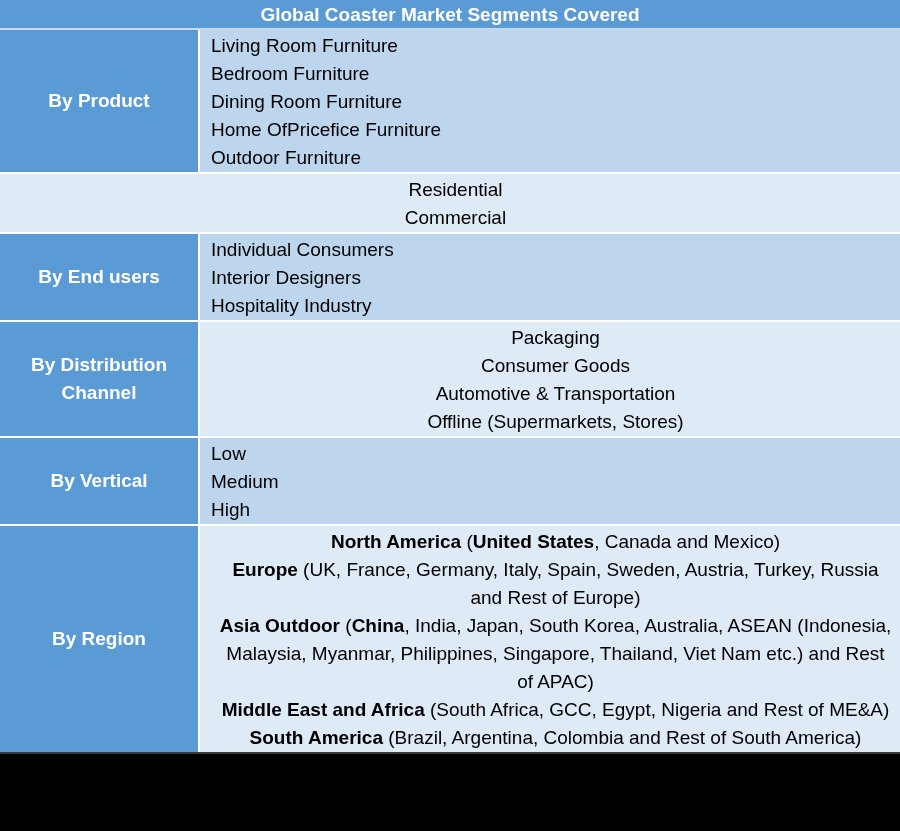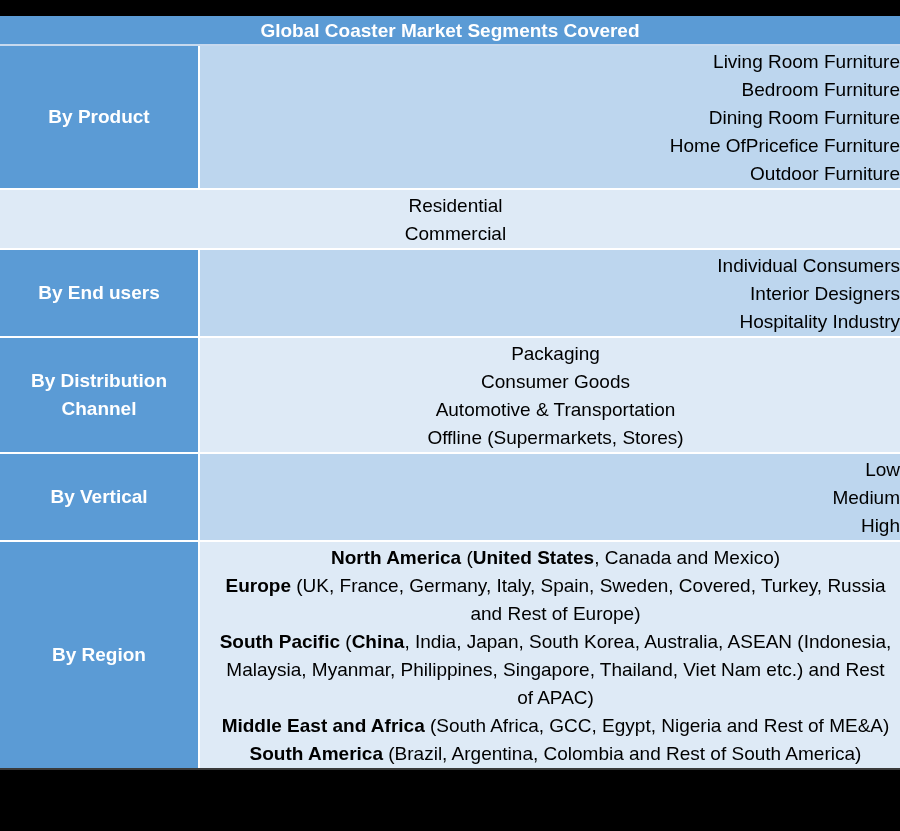--- a/index.html
+++ b/index.html
@@ -1,21 +1,21 @@
 <!DOCTYPE html>
 <html><head>
   <meta charset="utf-8">
   <style>
     html, body { margin: 0; padding: 0; }
     body {
       width: 900px; height: 831px; background: #000000; overflow: hidden;
       font-family: "Liberation Sans", "DejaVu Sans", sans-serif;
     }
     .table {
-      position: absolute; left: 0; top: 16px; width: 748px;
+      position: absolute; left: 0; top: 0; width: 748px;
     }
     .title-row {
       height: 30px; background: #5b9bd5; color: #ffffff;
       font-weight: bold; font-size: 19px; text-align: center;
       line-height: 30px; border-bottom: 2px solid #c7d9ee;
       box-sizing: border-box; width: 900px;
     }
     .seg-row {
       display: flex; width: 900px; border-bottom: 2px solid #ffffff;
       box-sizing: border-box;
@@ -25,21 +25,21 @@
       width: 200px; flex: 0 0 200px; background: #5b9bd5; color: #ffffff;
       font-weight: bold; font-size: 19px; display: flex; align-items: center;
       justify-content: center; text-align: center; line-height: 28px;
       border-right: 2px solid #ffffff; box-sizing: border-box;
       padding: 0 6px;
     }
     .seg-items {
       flex: 1; padding: 2px 0 0 11px; font-size: 19px; color: #000;
       line-height: 28px; white-space: nowrap; overflow: hidden;
     }
-    .dark .seg-items { background: #bdd6ee; text-align: right; }
+    .dark .seg-items { background: #bdd6ee; }
     .light .seg-items { background: #deeaf6; text-align: center; }
     .item { display: block; height: 28px; }
     .b { font-weight: bold; }
   </style>
 </head>
 <body>
 
 <div class="table">
   <div class="title-row">Global Coaster Market Segments Covered</div>
 
@@ -86,22 +86,22 @@
       <span class="item">Low</span>
       <span class="item">Medium</span>
       <span class="item">High</span>
     </div>
   </div>
 
   <div class="seg-row light last">
     <div class="seg-label">By Region</div>
     <div class="seg-items">
       <span class="item"><span class="b">North America</span><span> (</span><span class="b">United States</span><span>, Canada and Mexico)</span></span>
-      <span class="item"><span class="b">Europe</span><span> (UK, France, Germany, Italy, Spain, Sweden, Covered, Turkey, Russia</span></span>
+      <span class="item"><span class="b">Europe</span><span> (UK, France, Germany, Italy, Spain, Sweden, Austria, Turkey, Russia</span></span>
       <span class="item">and Rest of Europe)</span>
-      <span class="item"><span class="b">South Pacific</span><span> (</span><span class="b">China</span><span>, India, Japan, South Korea, Australia, ASEAN (Indonesia,</span></span>
+      <span class="item"><span class="b">Asia Outdoor</span><span> (</span><span class="b">China</span><span>, India, Japan, South Korea, Australia, ASEAN (Indonesia,</span></span>
       <span class="item">Malaysia, Myanmar, Philippines, Singapore, Thailand, Viet Nam etc.) and Rest</span>
       <span class="item">of APAC)</span>
       <span class="item"><span class="b">Middle East and Africa</span><span> (South Africa, GCC, Egypt, Nigeria and Rest of ME&amp;A)</span></span>
       <span class="item"><span class="b">South America</span><span> (Brazil, Argentina, Colombia and Rest of South America)</span></span>
     </div>
   </div>
 </div>
 
 </body></html>

